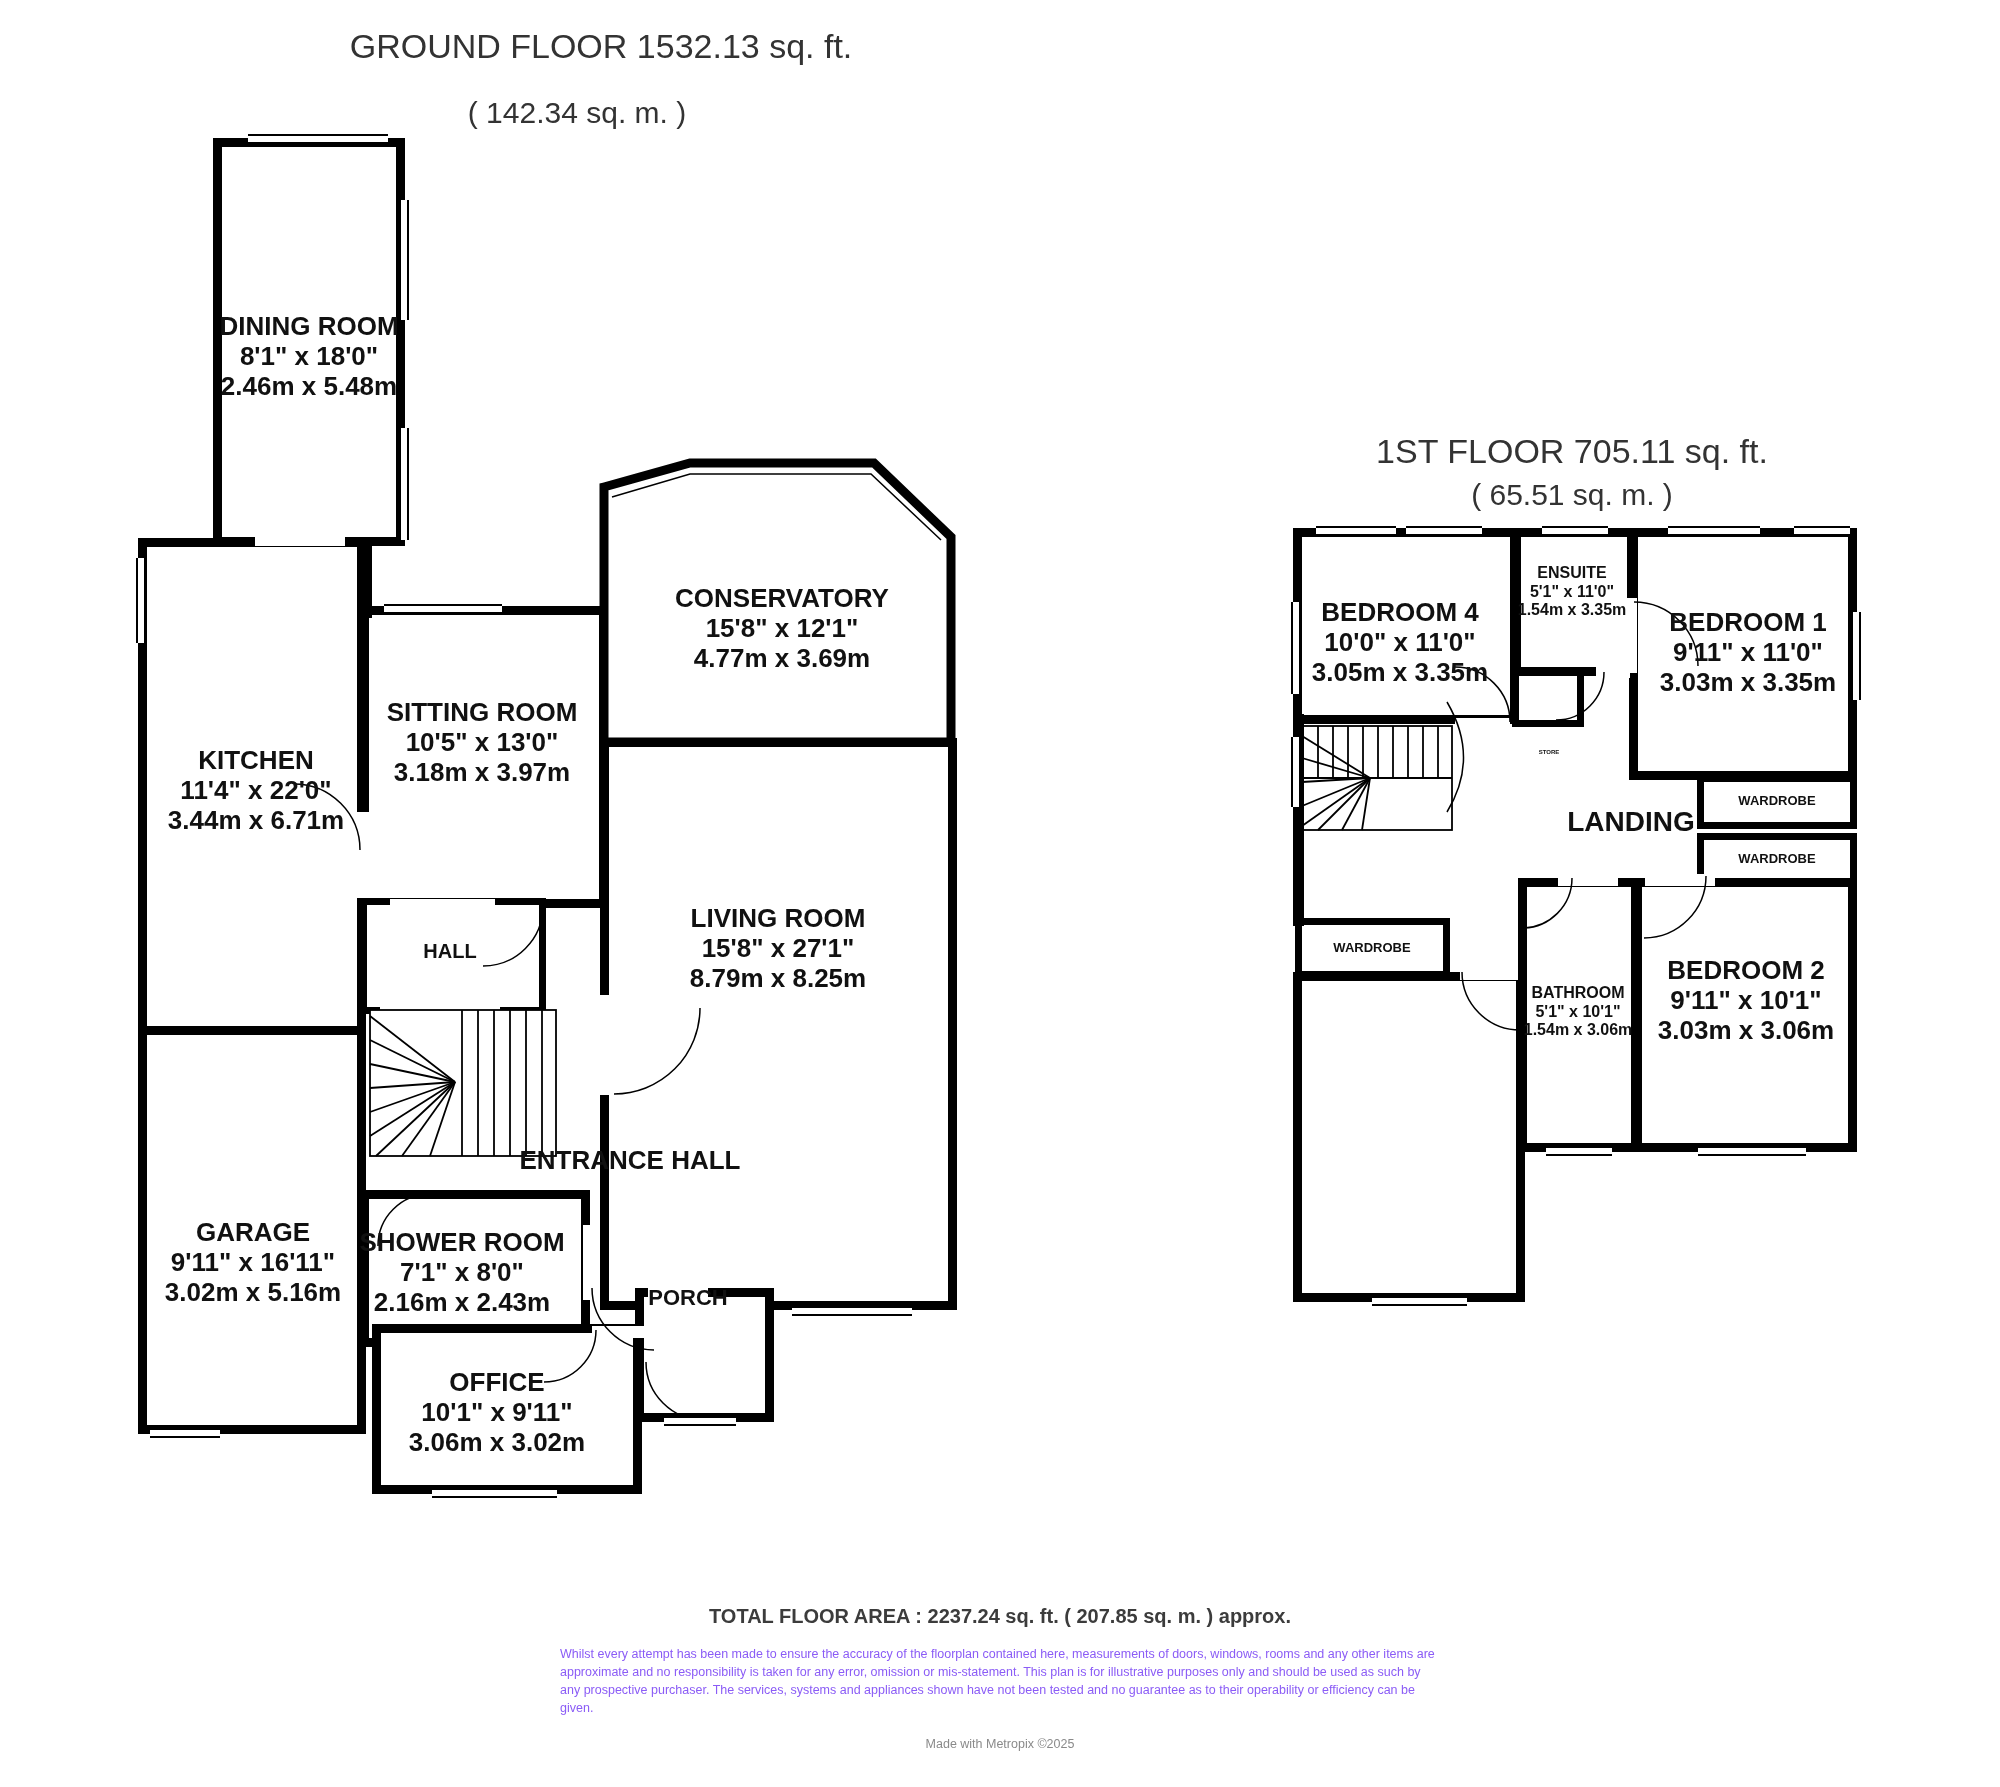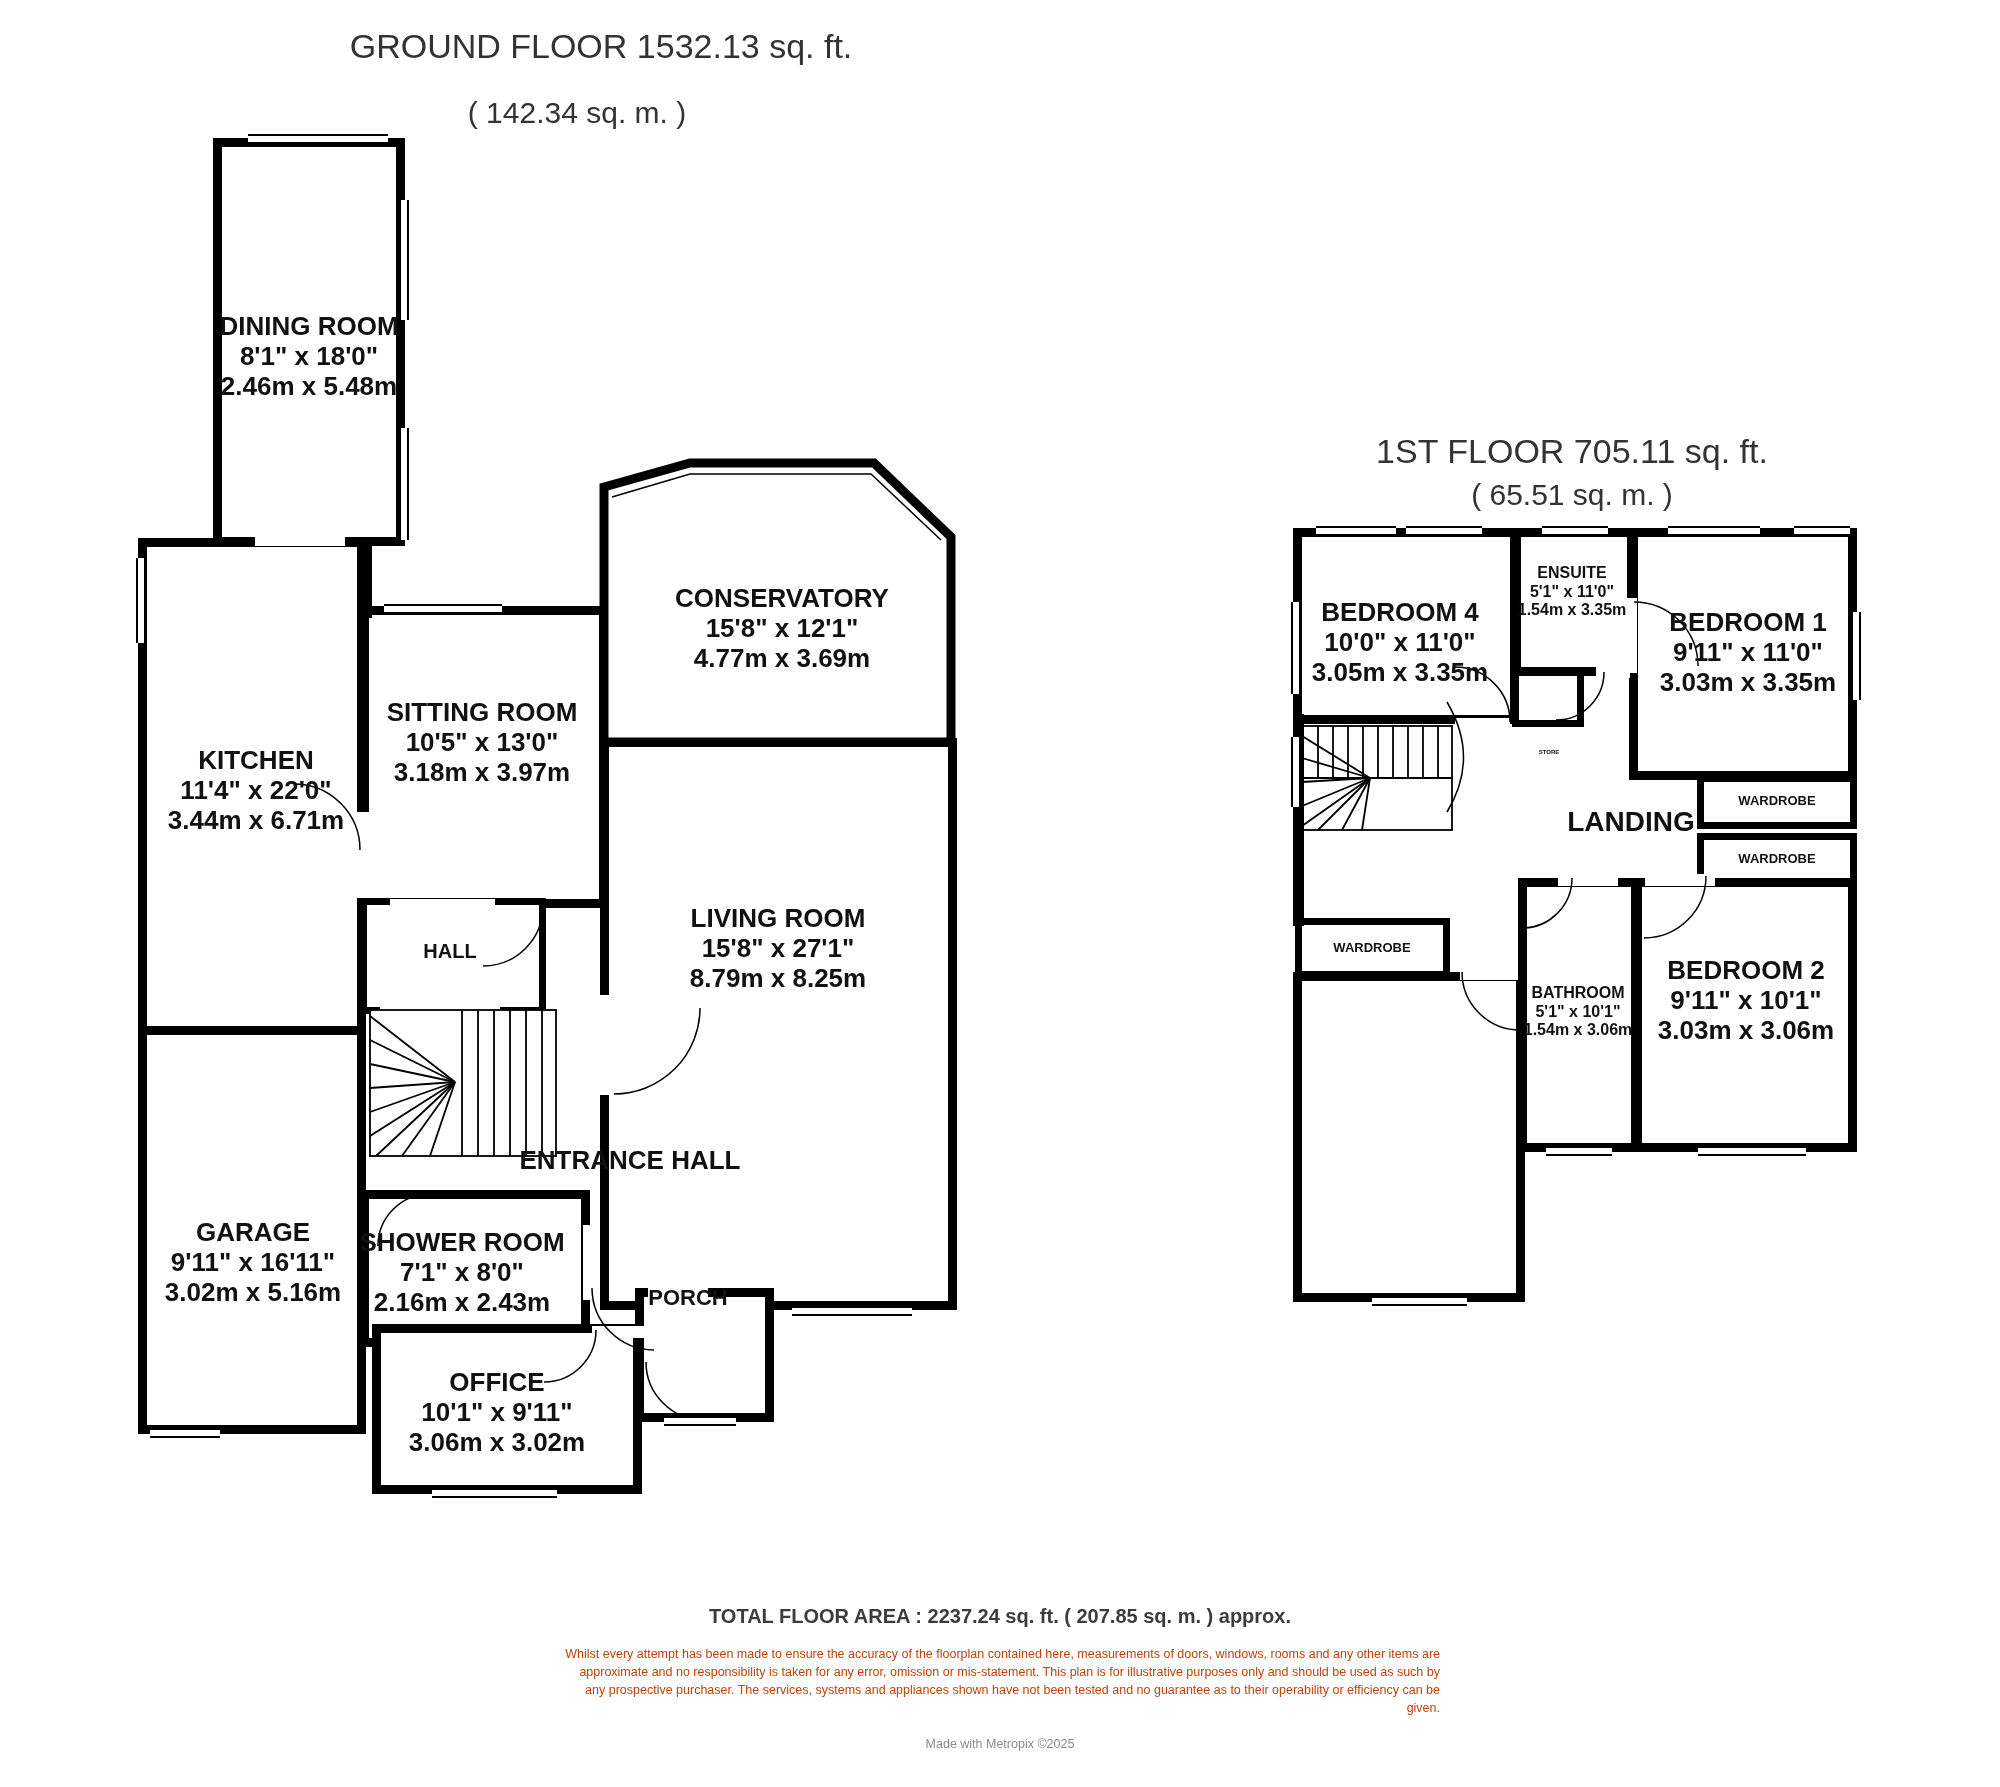--- a/index.html
+++ b/index.html
@@ -24,21 +24,21 @@
   .l26{font-size:26px;}
   .l22{font-size:22px;}
   .l20{font-size:20px;}
   .l16{font-size:16px;}
   .l13{font-size:13px;}
   .l6{font-size:6px;}
   
   .footer-total{position:absolute;left:1000px;top:1616px;transform:translate(-50%,-50%);
                 font-size:20px;font-weight:bold;color:#3c3c3c;white-space:nowrap;z-index:9;}
   .footer-disc{position:absolute;left:1000px;top:1645px;transform:translateX(-50%);width:880px;
-               font-size:12.5px;color:#c2410c;text-align:right;line-height:1.45;z-index:9;}
+               font-size:12.5px;color:#8b5cf6;text-align:left;line-height:1.45;z-index:9;}
   .footer-credit{position:absolute;left:1000px;top:1737px;transform:translateX(-50%);
                font-size:12.5px;color:#8a8a8a;text-align:center;z-index:9;}
   .room, .gap{z-index:3;}
   .wall{z-index:5;}
 </style>
 </head>
 <body>
 
 <div class="canvas">
 

